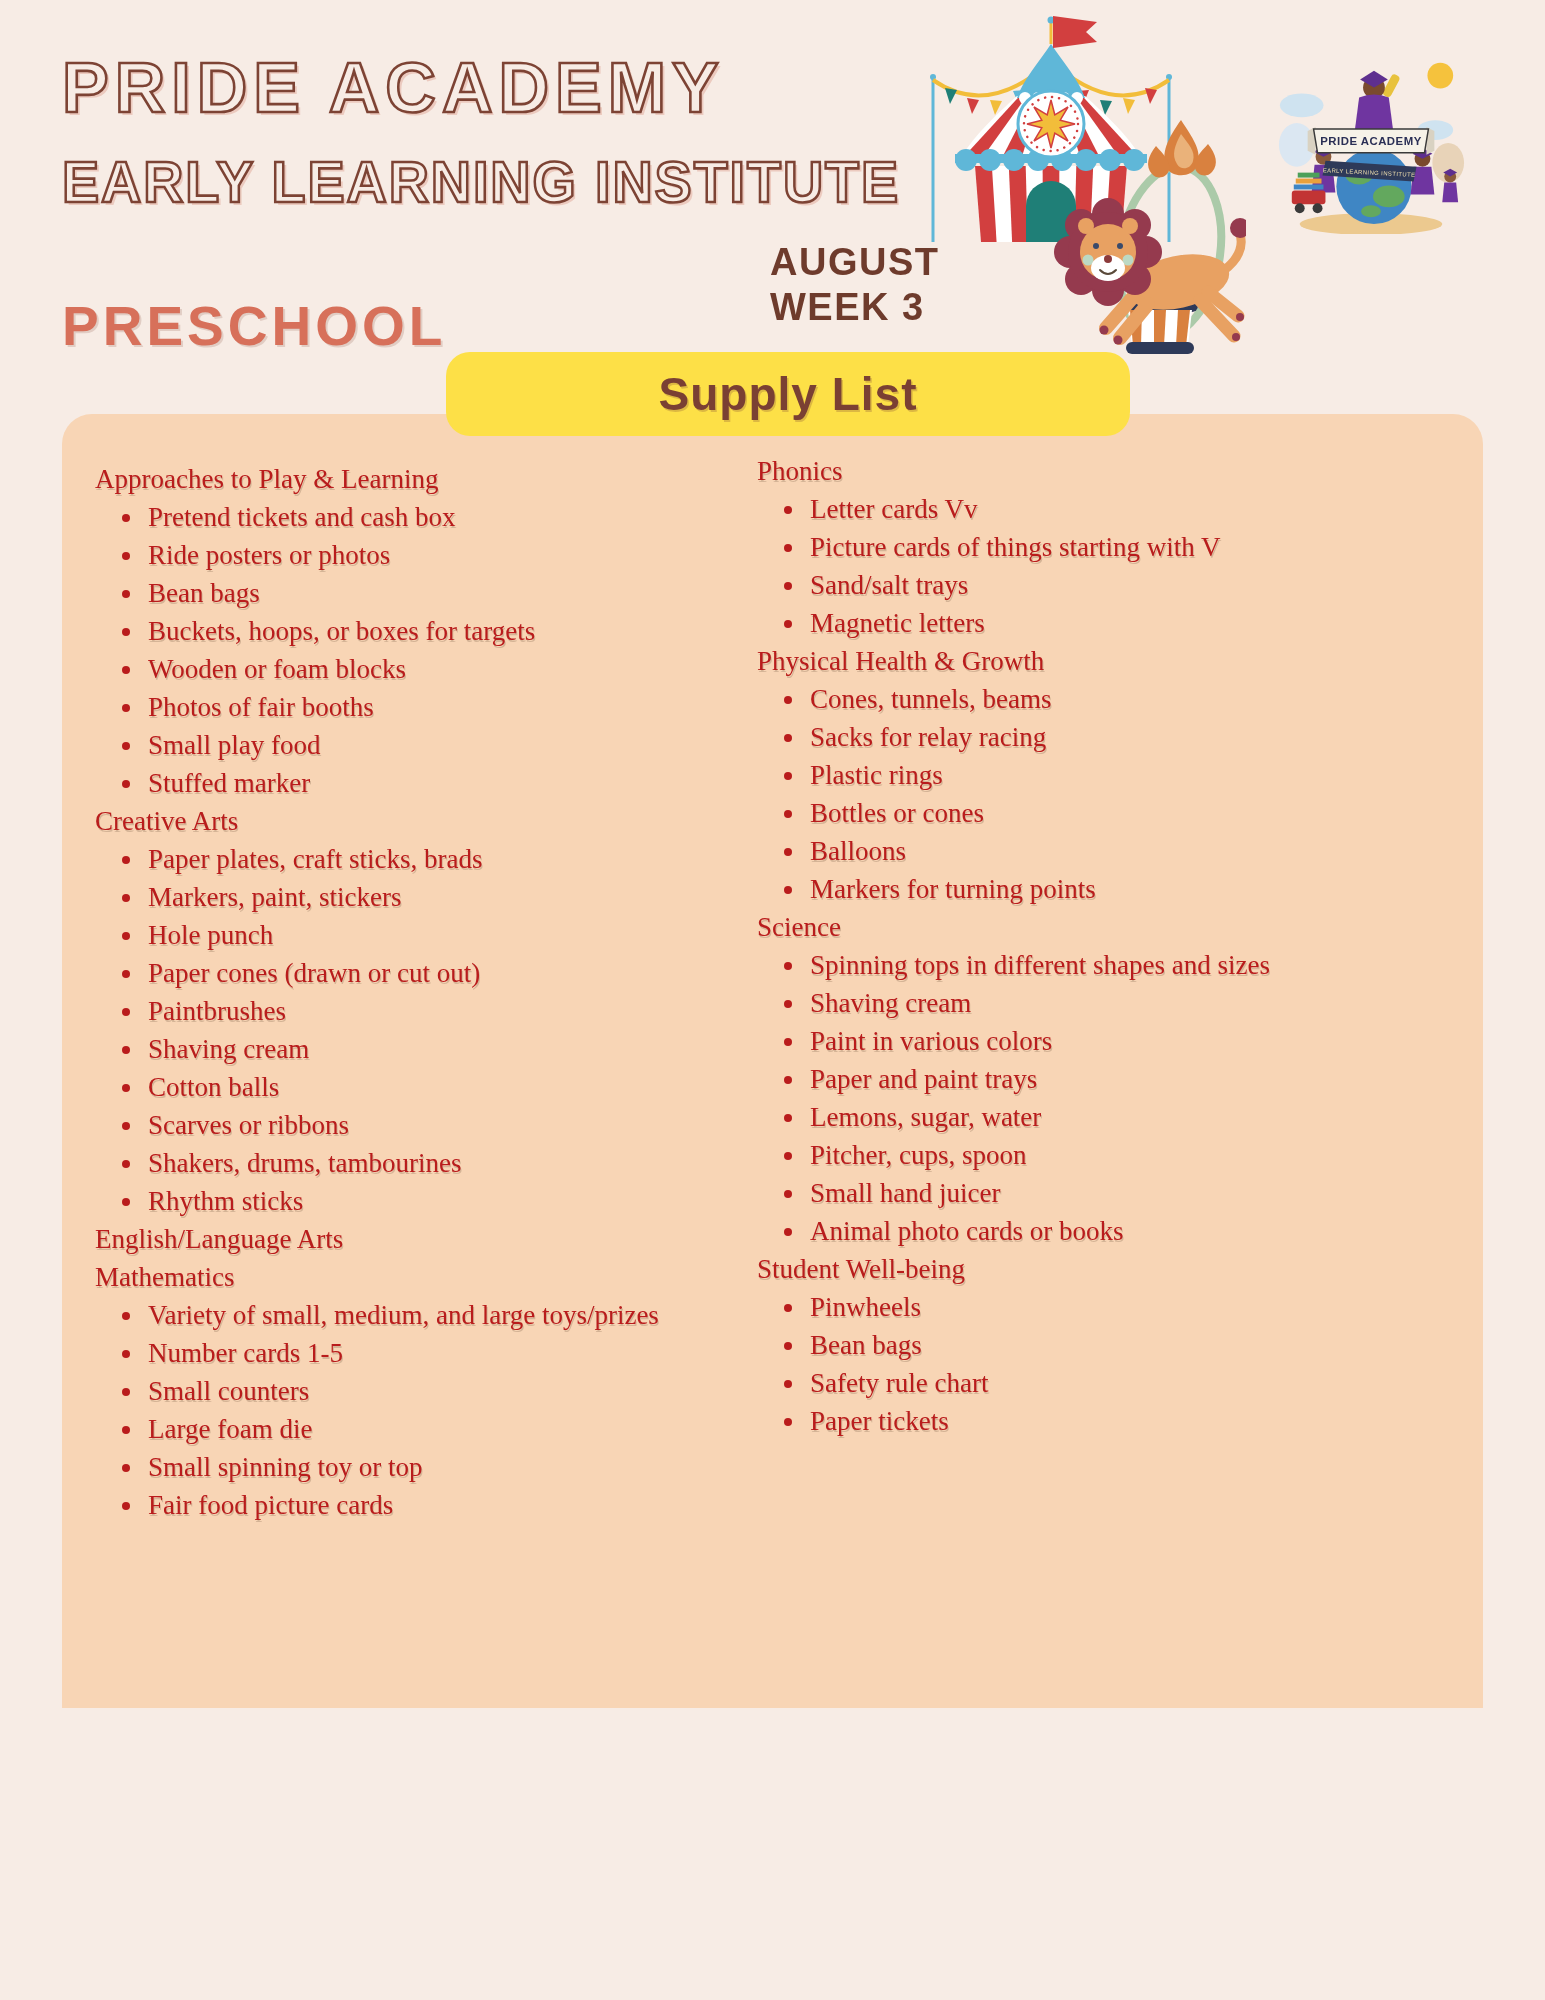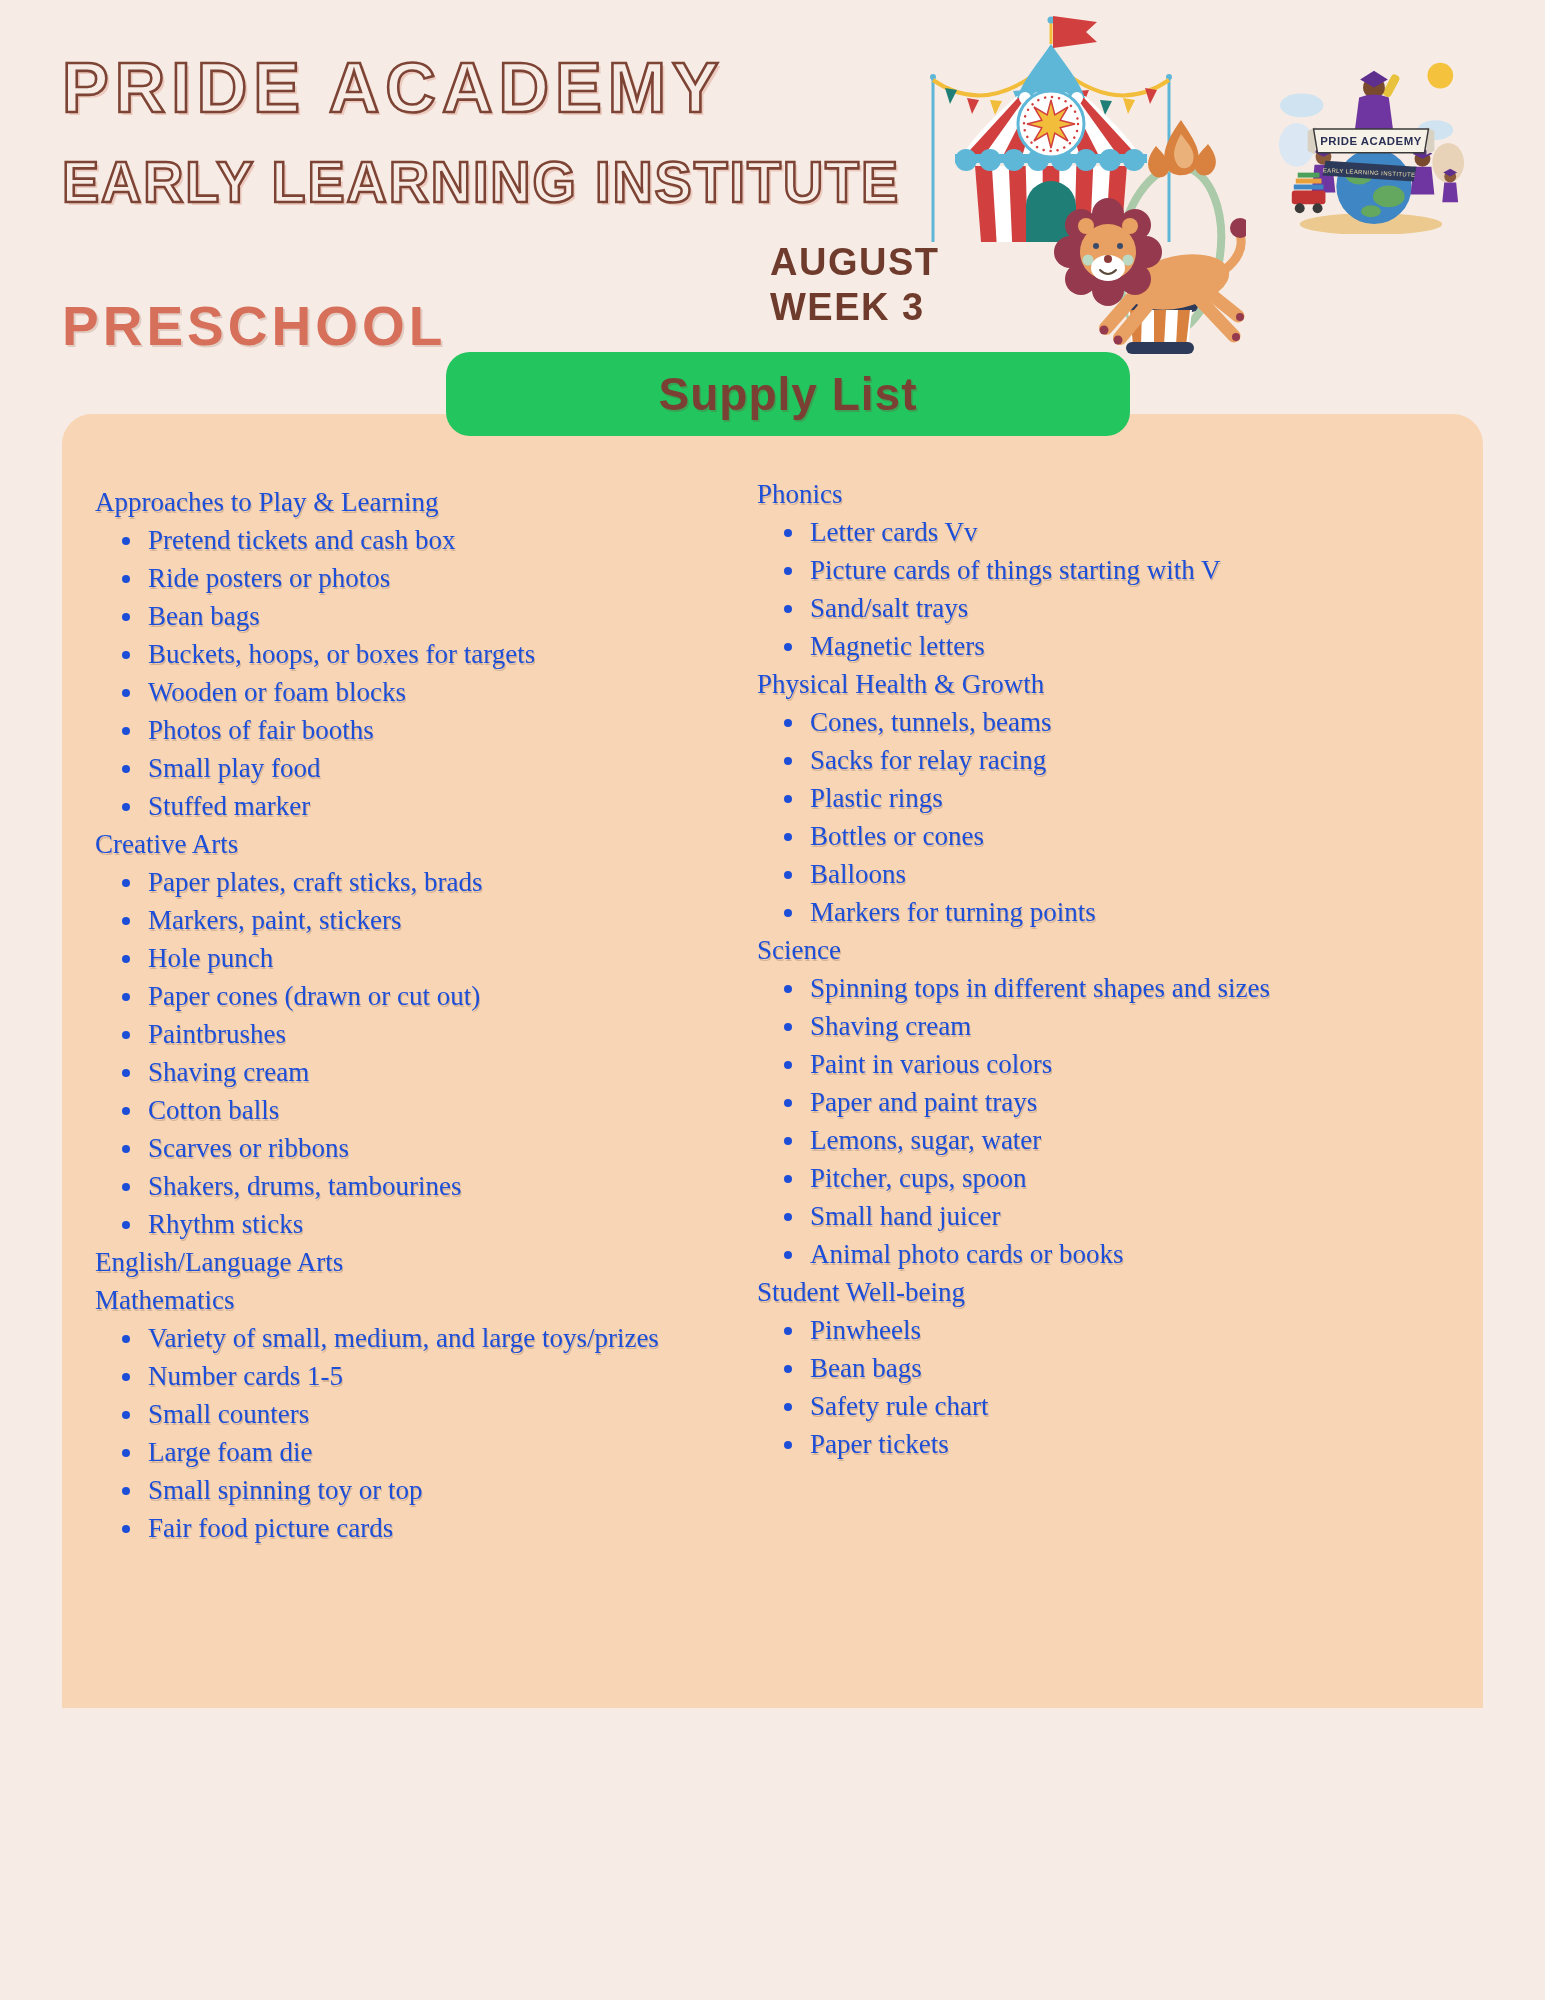--- a/index.html
+++ b/index.html
@@ -30,38 +30,37 @@
   }
   
   .tent-wrap  { position:absolute; left:918px; top:10px;  width:266px; height:248px; }
   .lion-wrap  { position:absolute; left:1050px; top:104px; width:196px; height:256px; }
   .logo-wrap  { position:absolute; left:1272px; top:36px; width:198px; height:198px; }
   .judah-wrap { position:absolute; left:662px; top:1734px; width:250px; height:156px; }
   .tent-wrap svg,.lion-wrap svg,.logo-wrap svg,.judah-wrap svg { width:100%; height:100%; display:block; }
   
   .supply-pill {
     position:absolute; left:446px; top:352px; width:684px; height:84px;
-    background:#22c55e; border-radius:24px;
+    background:#fde047; border-radius:24px;
     display:flex; align-items:center; justify-content:center;
     z-index:2;
   }
   .supply-pill .pill-label {
     font-size:46px; font-weight:700; letter-spacing:1px;
     color:#7a4033; text-shadow:1.5px 2px 0 rgba(122,64,51,.25);
   }
   .card {
     position:absolute; left:62px; top:414px; width:1421px; height:1492px;
     background:#f8d5b5; border-radius:30px; z-index:1;
   }
   .col {
     position:absolute; z-index:3;
     font-family:"Liberation Serif", serif;
-    font-size:27px; line-height:38px; color:#1d4ed8;
+    font-size:27px; line-height:38px; color:#b91c1c;
     text-shadow:1px 1.5px 0 rgba(92,62,42,.22);
-    margin-top:23px;
   }
   .col-left  { left:95px;  top:460px; width:645px; }
   .col-right { left:757px; top:452px; width:715px; }
   .section-title { margin:0; }
   .col ul { margin:0; padding-left:50px; list-style:disc; }
   .col li { padding-left:3px; }
 </style>
 </head>
 <body>
 

